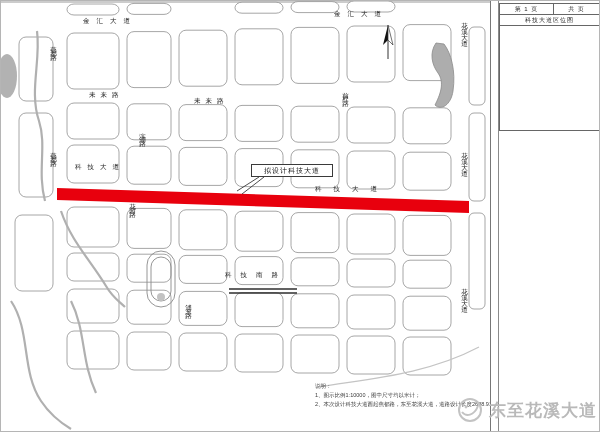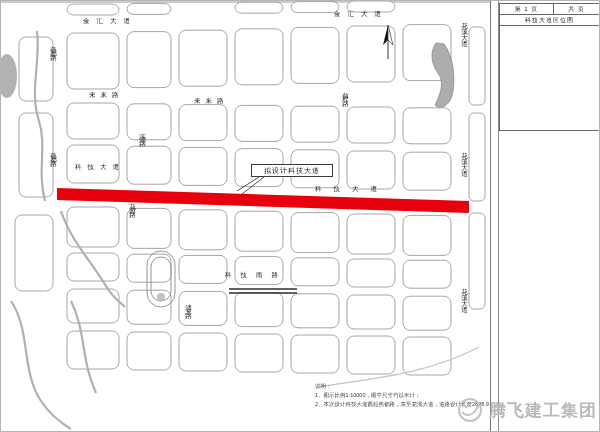--- a/index.html
+++ b/index.html
@@ -208,15 +208,15 @@
       <div class="title-bigcell"></div>
     </div>
   </div>
 
   <div class="watermark">
     <svg width="30" height="30" viewBox="0 0 30 30">
       <circle cx="15" cy="15" r="11" fill="none" stroke="#c3c3c3" stroke-width="2"></circle>
       <path d="M7 17 C11 22 19 21 23 11" fill="none" stroke="#c3c3c3" stroke-width="2"></path>
       <circle cx="11" cy="12" r="1.4" fill="#c3c3c3"></circle>
     </svg>
-    <span class="watermark-text">腾飞建工集团</span>
+    <span class="watermark-text">东至花溪大道</span>
   </div>
 </div>
 
 </body></html>

